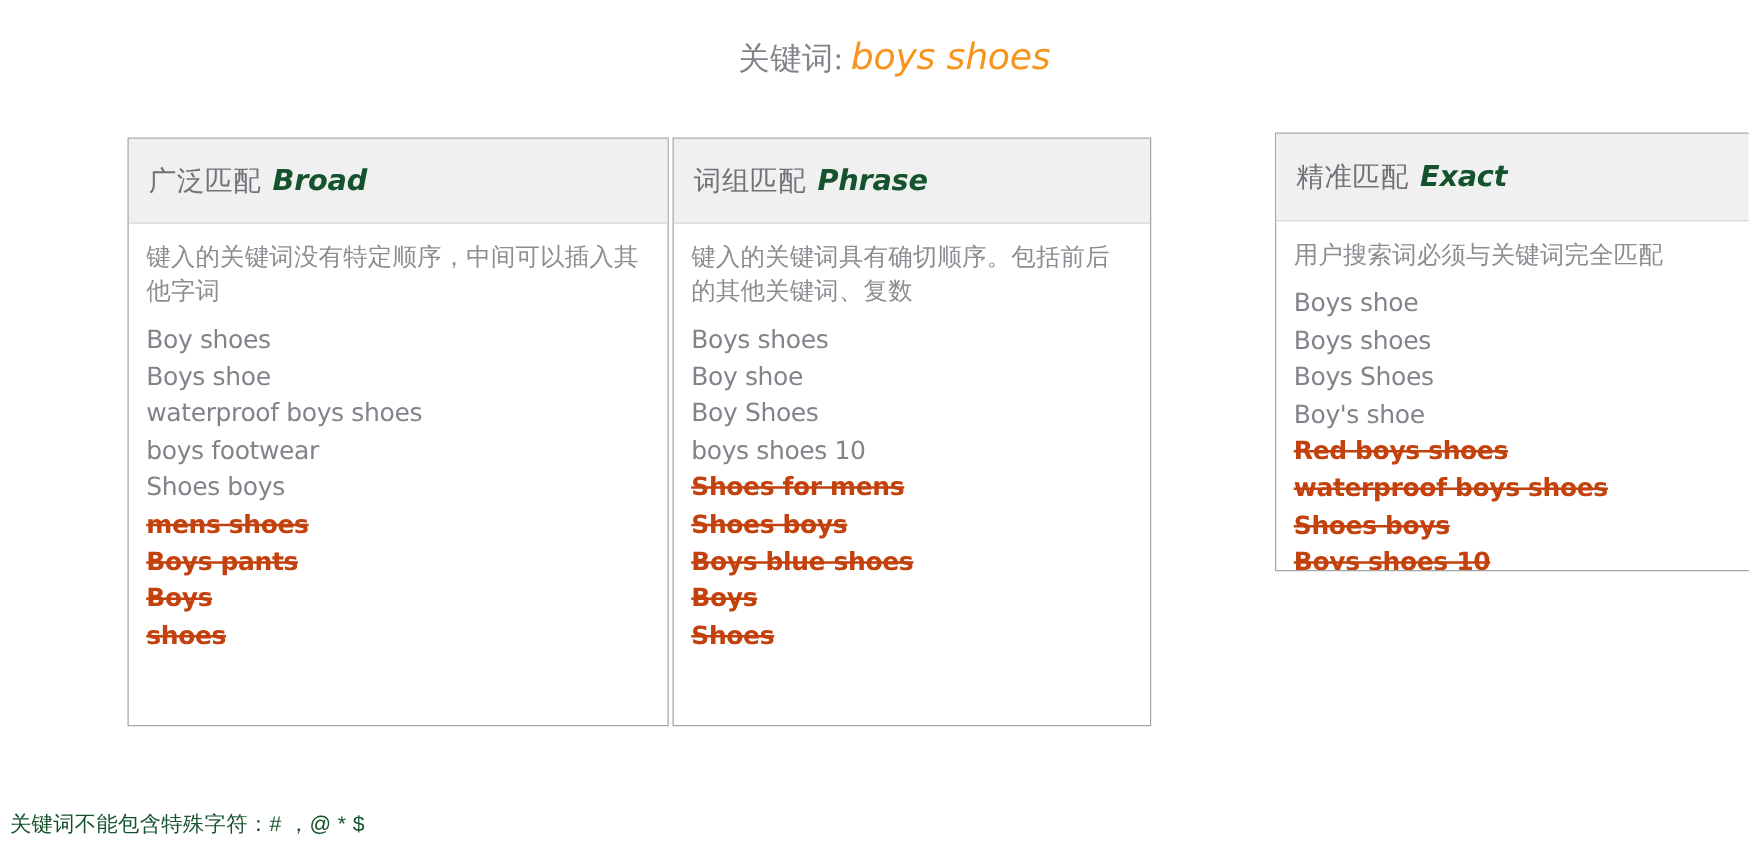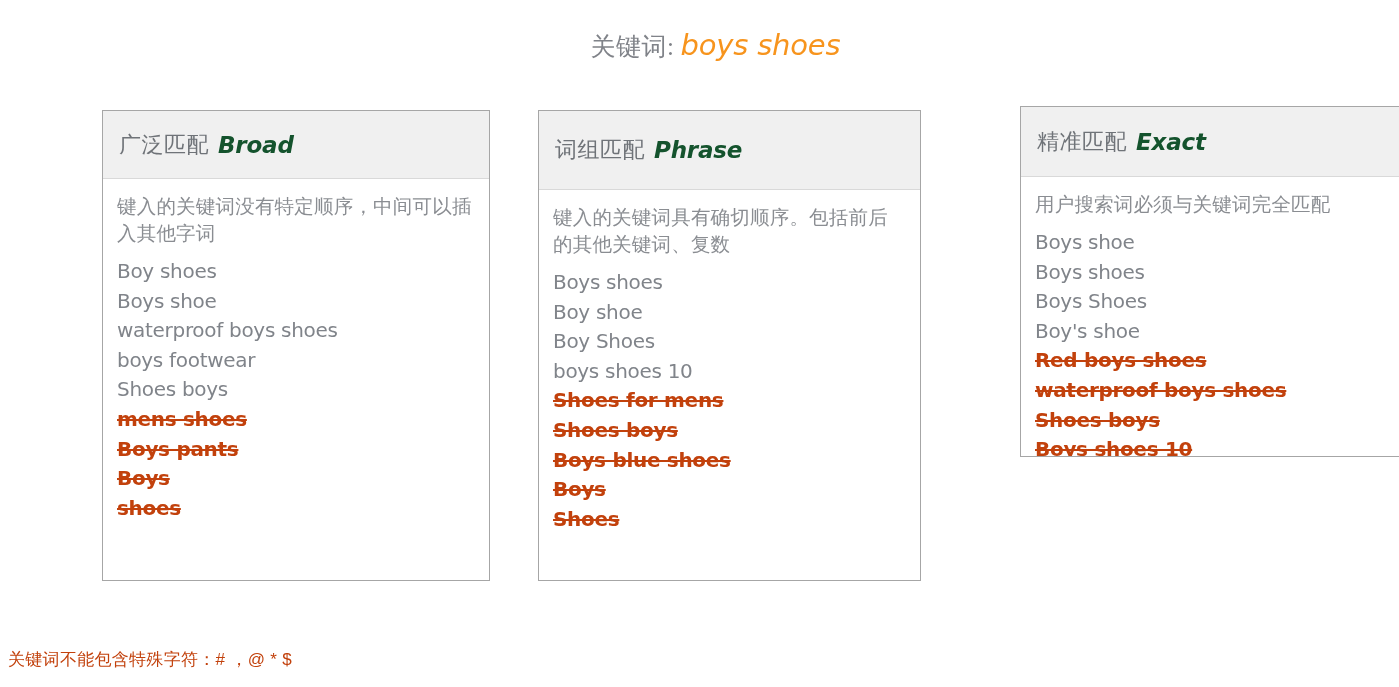--- a/index.html
+++ b/index.html
@@ -105,35 +105,35 @@
     letter-spacing: -0.3px;
   }
   .kw-list li.excluded {
     color: #c2410c;
     font-weight: bold;
     text-decoration: line-through;
     text-decoration-thickness: 2px;
   }
 
   
-  #card-broad  { left: 102px; top: 110px; width: 388px; height: 471px; }
+  #card-broad  { left: 102px; top: 110px; width: 433px; height: 471px; }
   #card-broad  .card-header { height: 68px; }
   #card-phrase { left: 538px; top: 110px; width: 383px; height: 471px; }
-  #card-phrase .card-header { height: 79px; }
+  #card-phrase .card-header { height: 68px; }
   #card-exact  { left: 1020px; top: 106px; width: 390px; height: 351px; }
   #card-exact  .card-header { height: 70px; }
 
   
   #footer-note {
     position: absolute;
     left: 8px;
     top: 648px;
     font-family: "Liberation Sans", sans-serif;
     font-size: 17px;
-    color: #c2410c;
+    color: #14532d;
     white-space: nowrap;
     letter-spacing: 0.3px;
   }
   #footer-cut {
     position: absolute;
     left: 8px;
     top: 678px;
     width: 1380px;
     height: 6px;
     overflow: hidden;

